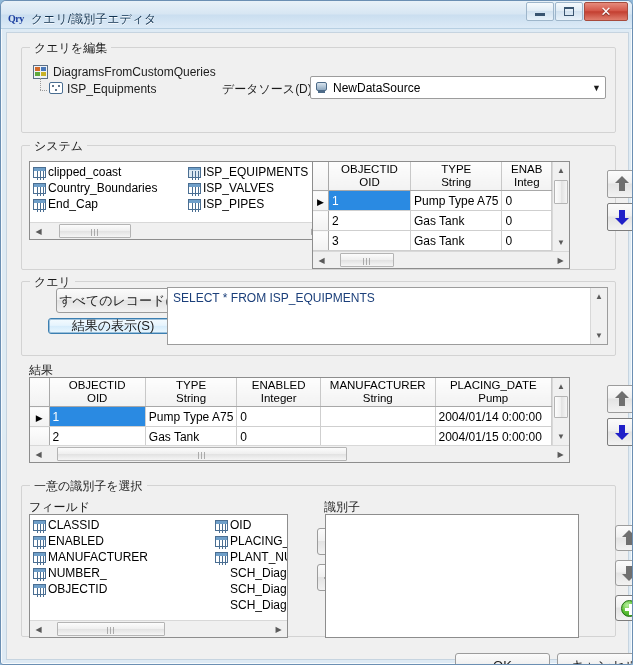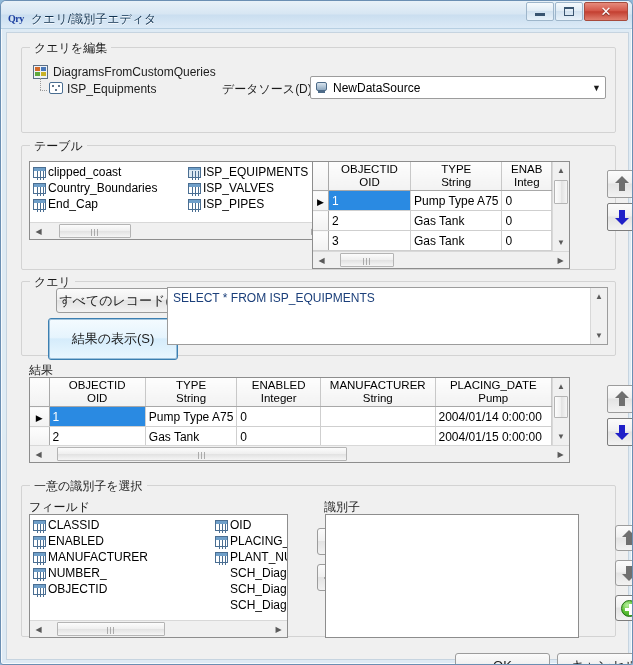--- a/index.html
+++ b/index.html
@@ -362,21 +362,21 @@
     <div class="combo" style="left:303px; top:43px; width:296px; height:23px;">
       <span class="db-icon">
         <span class="cyl"></span>
           <span class="base"></span>
       </span>
       <span class="combo-text">NewDataSource</span>
       <span class="combo-arrow">▼</span>
     </div>
 
     <div class="group" style="left:14px; top:112px; width:595px; height:125px;">
-      <span class="group-title">テーブル</span>
+      <span class="group-title">システム</span>
     </div>
 
     <div class="listbox" style="left:22px; top:128px; width:295px; height:79px;">
       <div class="lb-inner">
         <div class="lb-col" style="left:3px;">
           <div class="lb-item">
             <span class="tbl-icon"></span>
             <span>clipped_coast</span>
           </div>
           <div class="lb-item">
@@ -474,21 +474,21 @@
       <span class="arrow ar-dn-blue"></span>
     </div>
 
     <div class="group" style="left:14px; top:248px; width:595px; height:75px;">
       <span class="group-title">クエリ</span>
     </div>
 
     <div class="btn" style="left:22px; top:255px; width:130px; height:25px;">
       <span>すべてのレコード(A)</span>
     </div>
-    <div class="btn focus" style="left:14px; top:285px; width:130px; height:42px;">
+    <div class="btn focus" style="left:14px; top:285px; width:130px; height:16px;">
       <span>結果の表示(S)</span>
     </div>
 
     <div class="sqlbox" style="left:160px; top:254px; width:441px; height:58px;">
       <div class="sqltext">SELECT * FROM ISP_EQUIPMENTS</div>
       <div class="vscroll">
         <div class="vs-arrow up">▲</div>
         <div class="vs-arrow down">▼</div>
       </div>
     </div>

